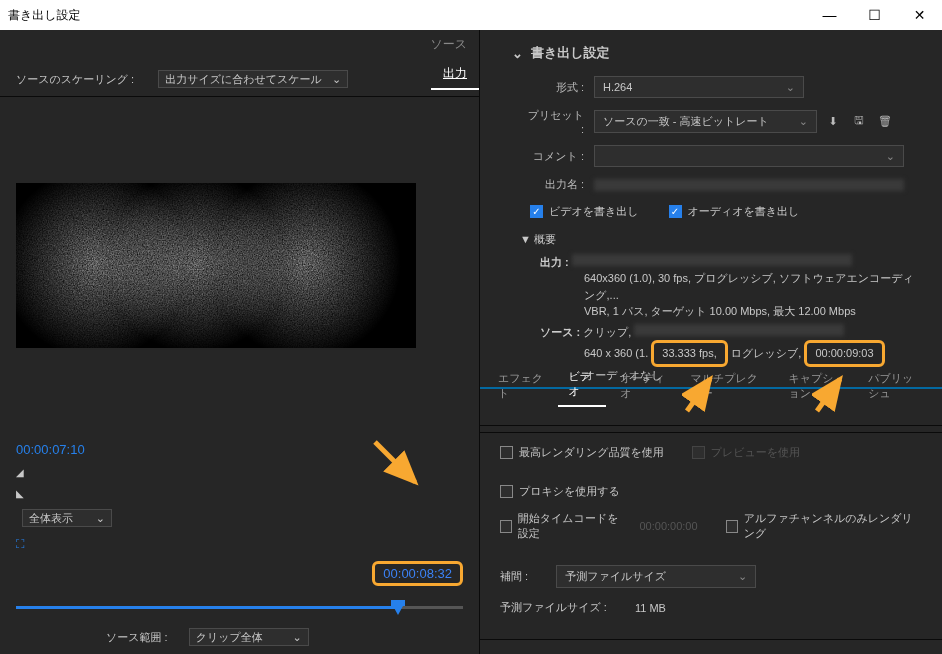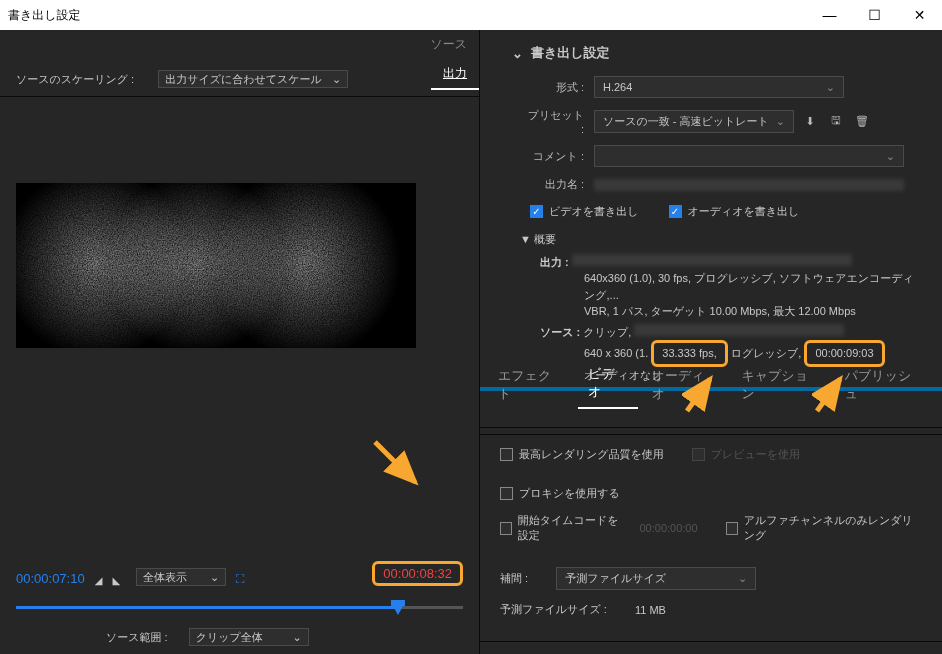--- a/index.html
+++ b/index.html
@@ -13,23 +13,23 @@
 .tabs { display: flex; height: 32px; padding-left: 16px; align-items: flex-end; font-size: 12px; flex-direction: column; }
 .tab { padding: 6px 12px; cursor: pointer; color: #888; }
 .tab.active { color: #fff; border-bottom: 2px solid #fff; text-decoration: underline; }
 .scaling { padding: 8px 16px; display: flex; align-items: center; gap: 24px; font-size: 11px; border-bottom: 1px solid #0a0a0a; }
 .select { background: #2e2e2e; border: 1px solid #4a4a4a; color: #c8c8c8; font-size: 11px; padding: 2px 6px; height: 18px; display: flex; align-items: center; gap: 6px; }
 .select::after { content: "⌄"; margin-left: auto; }
 .preview { flex: 1; display: flex; flex-direction: column; padding: 16px; position: relative; }
 .preview-img { margin-top: 70px; width: 400px; height: 165px; background: #000; position: relative; overflow: hidden; }
 .particles { width: 100%; height: 100%; }
 .bottom-bar { padding: 8px 16px; font-size: 12px; display: flex; flex-direction: column; gap: 8px; }
-.tc-row { display: flex; align-items: flex-end; gap: 10px; }
+.tc-row { display: flex; align-items: flex-start; gap: 10px; flex-direction: column; }
 .tc-in { color: #2680EB; font-size: 13px; }
-.tc-out { color: #ef4444; font-size: 13px; margin-left: auto; }
+.tc-out { color: #3b82f6; font-size: 13px; margin-left: auto; }
 .highlight { border: 3px solid #F8A831; border-radius: 6px; padding: 2px 8px; }
 .timeline { position: relative; height: 20px; margin-top: 6px; }
 .timeline-bar { height: 3px; background: #555; margin-top: 6px; position: relative; }
 .timeline-fill { position: absolute; height: 3px; background: #2680EB; left: 0; right: 63px; }
 .playhead { position: absolute; top: 0; right: 60px; width: 12px; height: 14px; }
 .playhead svg { display: block; }
 .src-range { display: flex; align-items: center; gap: 21px; justify-content: flex-start; padding-left: 90px; font-size: 11px; }
 .arrow { position: absolute; pointer-events: none; }
 .r-header { padding: 14px 24px 4px 32px; }
 .r-section-title { font-size: 13px; font-weight: bold; margin-bottom: 14px; display: flex; align-items: center; gap: 8px; }
@@ -40,21 +40,21 @@
 .dropdown { background: #2e2e2e; border: 1px solid #4a4a4a; padding: 3px 8px; display: flex; align-items: center; min-height: 22px; }
 .dropdown::after { content: "⌄"; margin-left: auto; color: #888; }
 .icon-btn { width: 20px; height: 20px; display: inline-flex; align-items: center; justify-content: center; margin-left: 6px; color: #bbb; }
 .checkbox-row { display: flex; gap: 30px; padding-left: 18px; margin: 12px 0; font-size: 11px; }
 .cb { display: flex; align-items: center; gap: 6px; }
 .cbox { width: 13px; height: 13px; border: 1px solid #888; background: #2e2e2e; display: flex; align-items: center; justify-content: center; font-size: 10px; }
 .cbox.checked { background: #2680EB; border-color: #2680EB; color: #fff; }
 .summary { padding-left: 8px; font-size: 11px; line-height: 1.5; }
 .summary-label { color: #ccc; font-weight: bold; }
 .blur { background: #3a3a3a; color: transparent; filter: blur(2px); display: inline-block; height: 12px; }
-.sub-tabs { display: flex; border-top: 4px solid #0369a1; border-bottom: 1px solid #0a0a0a; padding: 18px 8px; font-size: 13px; height: 30px; align-items: flex-end; gap: 4px; }
+.sub-tabs { display: flex; border-top: 2px solid #0369a1; border-bottom: 1px solid #0a0a0a; padding: 18px 8px; font-size: 11px; height: 30px; align-items: flex-end; gap: 4px; }
 .sub-tab { padding: 6px 10px; color: #999; cursor: pointer; }
 .sub-tab.active { color: #fff; border-bottom: 2px solid #fff; }
 .settings-panel { padding: 12px 20px; font-size: 11px; }
 .settings-panel .cb { margin-bottom: 12px; }
 .settings-panel .row { display: flex; align-items: center; gap: 28px; margin-bottom: 12px; }
 .dim { color: #555; }
 .footer { padding: 10px 20px; display: flex; justify-content: space-between; align-items: center; font-size: 11px; border-top: 1px solid #0a0a0a; }
 </style>
 </head>
 <body>
@@ -148,29 +148,29 @@
 
   <div class="right">
     <div class="r-header">
       <div class="r-section-title">
           <span>書き出し設定</span>
         </div>
       <div style="padding-left:12px">
         <div class="form-row">
           <div class="form-label">形式 :</div>
           <div class="form-value">
-              <div class="dropdown" style="width:250px">
+              <div class="dropdown" style="width:210px">
                 <span>H.264</span>
               </div>
             </div>
         </div>
         <div class="form-row">
           <div class="form-label">プリセット :</div>
           <div class="form-value" style="display:flex;align-items:center">
-            <div class="dropdown" style="width:200px">
+            <div class="dropdown" style="width:223px">
                 <span>ソースの一致 - 高速ビットレート</span>
               </div>
             <span class="icon-btn">⬇</span>
             <span class="icon-btn">🖫</span>
             <span class="icon-btn">🗑</span>
           </div>
         </div>
         <div class="form-row">
           <div class="form-label">コメント :</div>
           <div class="form-value">
@@ -223,20 +223,21 @@
             </defs>
           <line x1="5" y1="40" x2="28" y2="8" stroke="#F8A831" stroke-width="5" marker-end="url(#ah3)"></line>
         </svg>
       </div>
     </div>
 
     <div class="sub-tabs">
       <div class="sub-tab">エフェクト</div>
       <div class="sub-tab active">ビデオ</div>
       <div class="sub-tab">オーディオ</div>
+      <div class="sub-tab">マルチプレクサー</div>
       <div class="sub-tab">キャプション</div>
       <div class="sub-tab">パブリッシュ</div>
     </div>
 
     <div class="settings-panel" style="border-top:1px solid #0a0a0a;margin-top:6px">
       <div class="row">
         <div class="cb">
             <span class="cbox"></span>
             <span>最高レンダリング品質を使用</span>
           </div>

